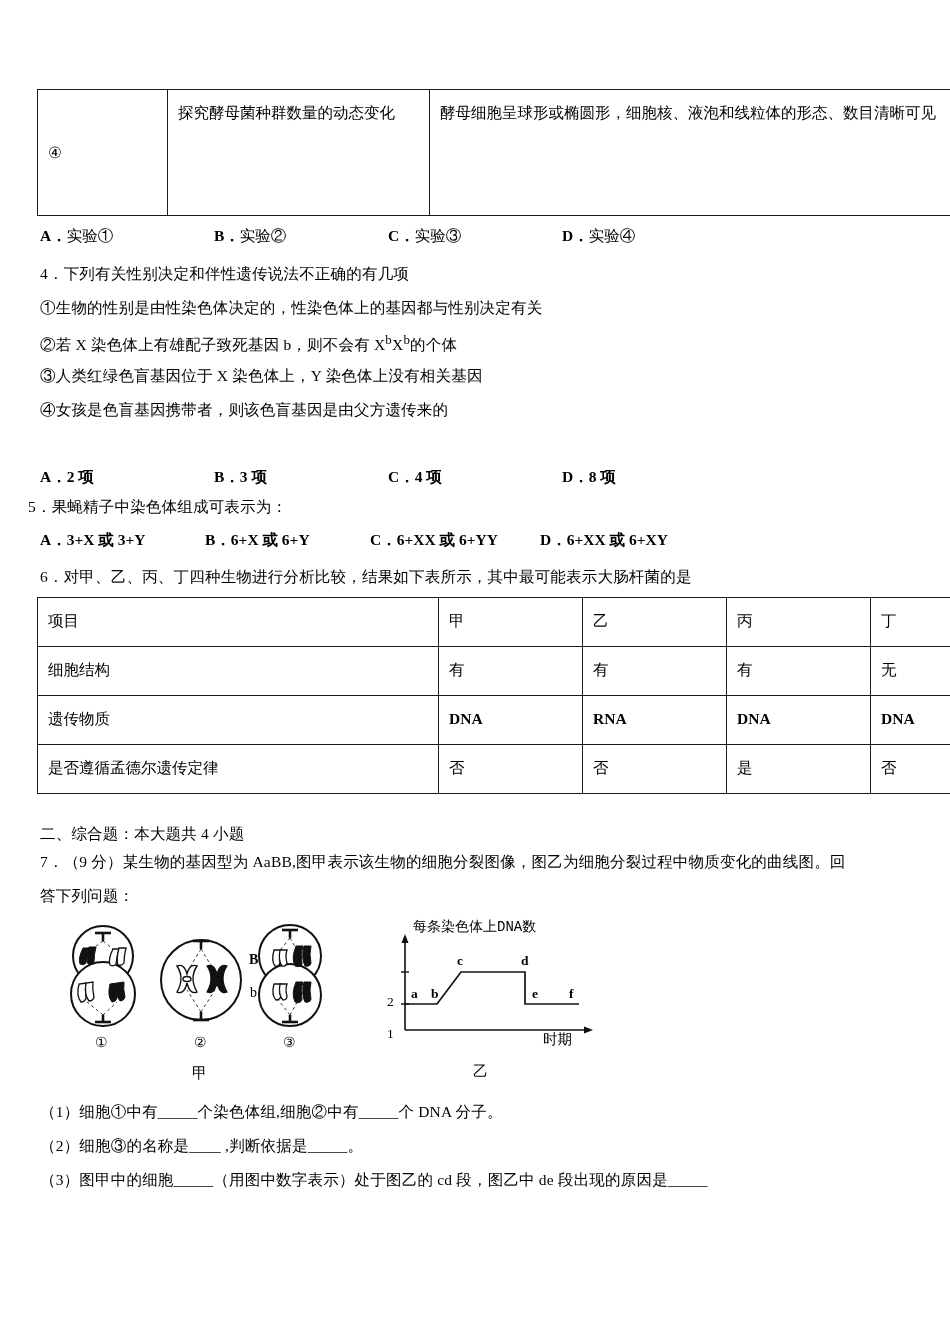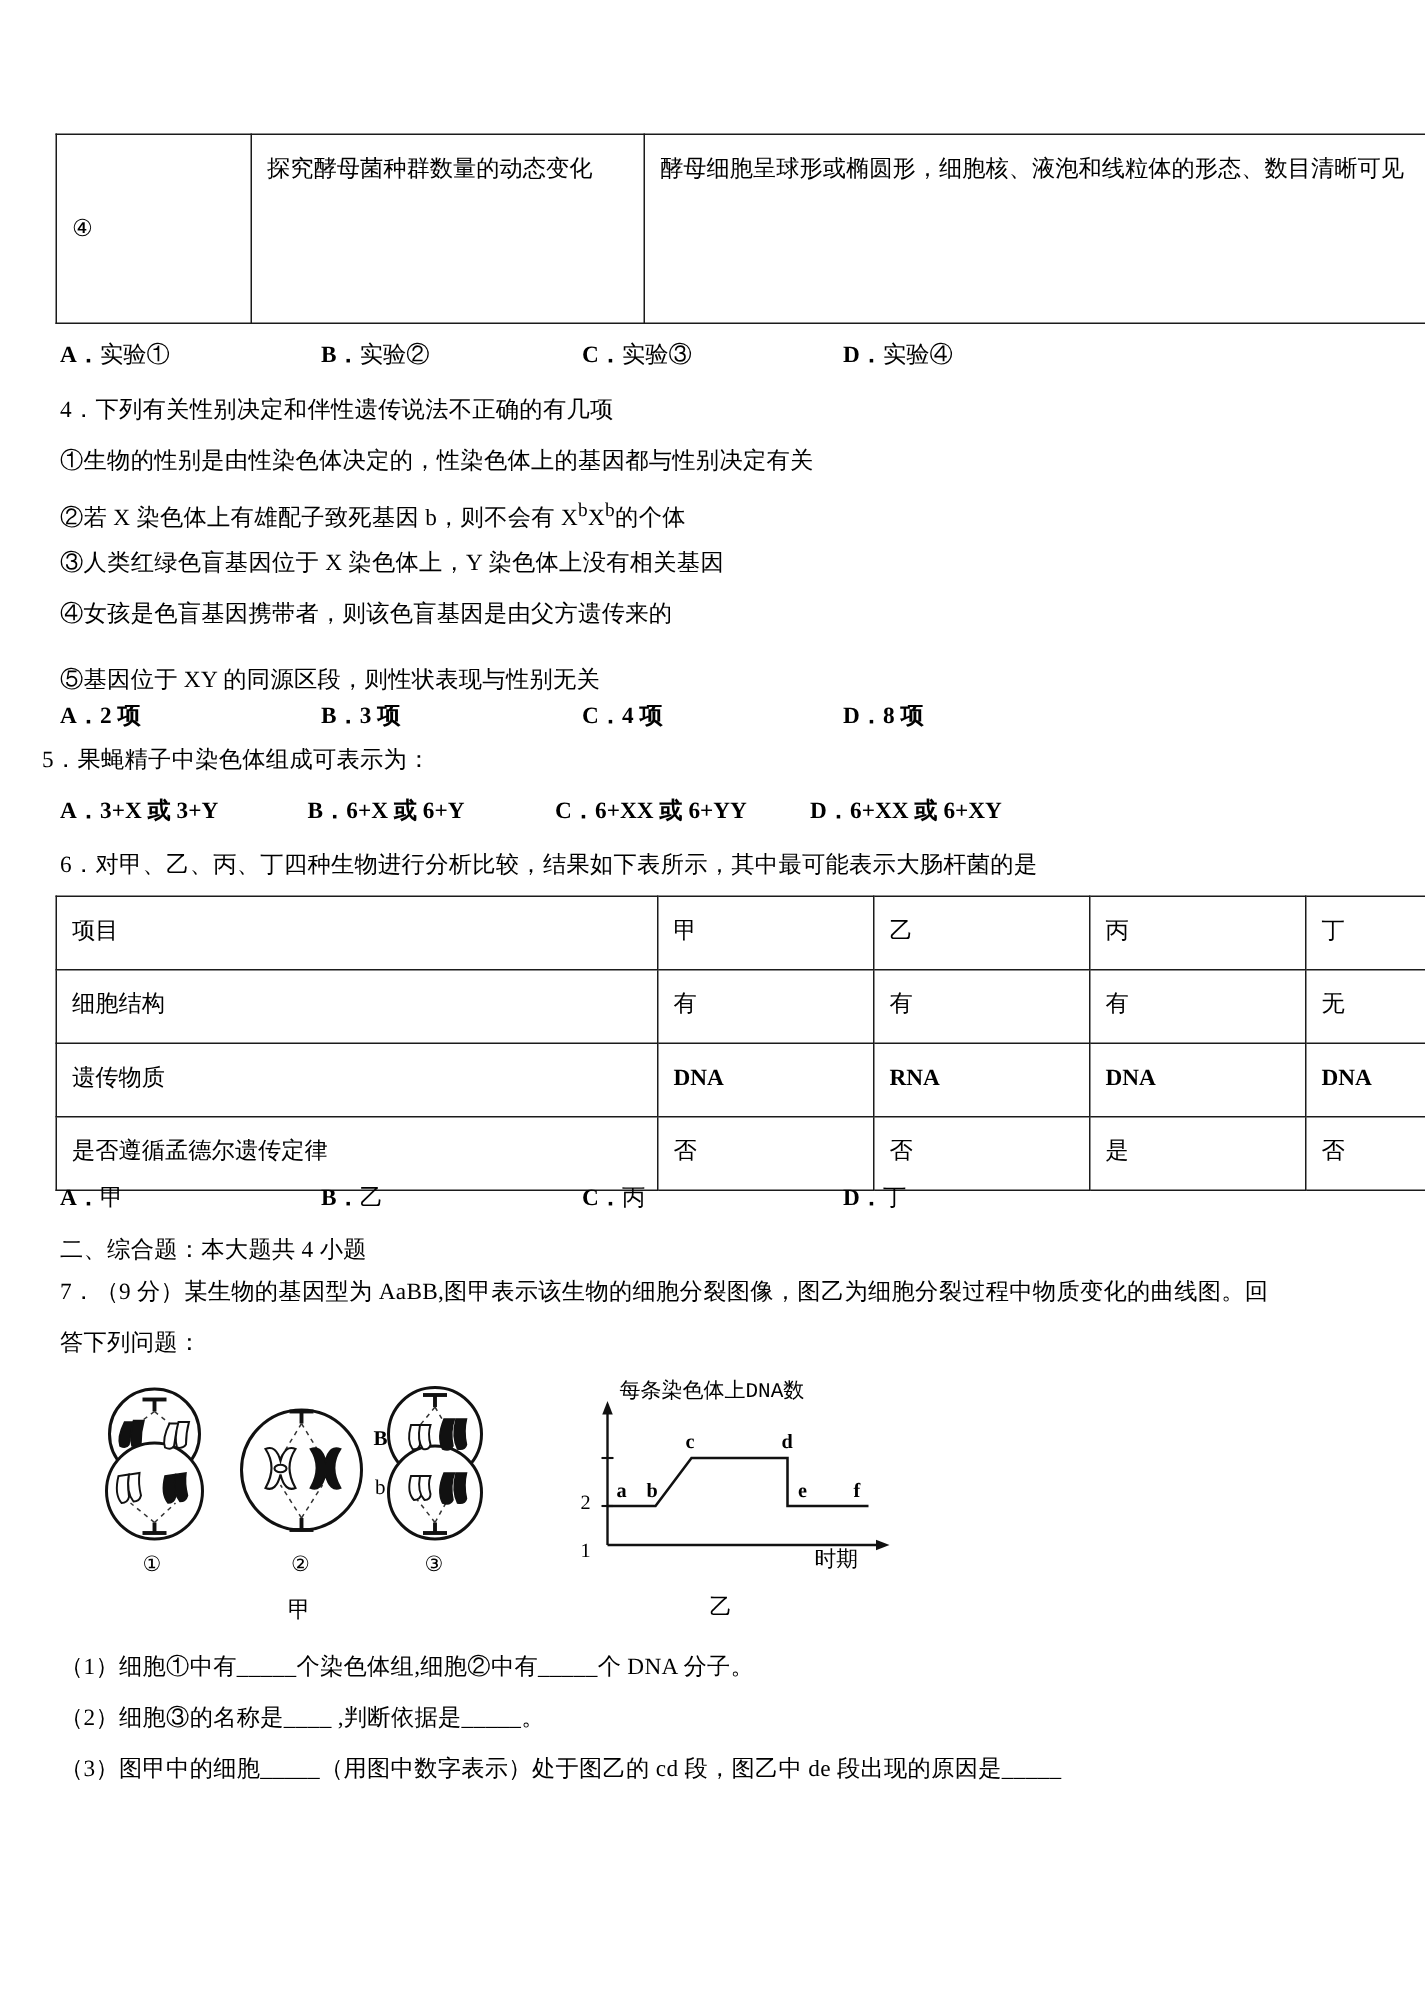--- a/index.html
+++ b/index.html
@@ -106,21 +106,20 @@
     <span class="opt" style="left:214px;"><span class="lbl">B．</span><span>实验②</span></span>
     <span class="opt" style="left:388px;"><span class="lbl">C．</span><span>实验③</span></span>
     <span class="opt" style="left:562px;"><span class="lbl">D．</span><span>实验④</span></span>
   </div>
 
   <div class="txt" style="left:40px; top:262px;">4．下列有关性别决定和伴性遗传说法不正确的有几项</div>
   <div class="txt" style="left:40px; top:330px;">②若 X 染色体上有雄配子致死基因 b，则不会有 X<sup>b</sup>X<sup>b</sup>的个体</div>
   <div class="txt" style="left:40px; top:296px;">①生物的性别是由性染色体决定的，性染色体上的基因都与性别决定有关</div>
   <div class="txt" style="left:40px; top:364px;">③人类红绿色盲基因位于 X 染色体上，Y 染色体上没有相关基因</div>
   <div class="txt" style="left:40px; top:398px;">④女孩是色盲基因携带者，则该色盲基因是由父方遗传来的</div>
-  <div class="txt" style="left:40px; top:442px;">⑤基因位于 XY 的同源区段，则性状表现与性别无关</div>
 
   <div class="optrow" id="q4-options" style="top:467px;">
     <span class="opt bold" style="left:40px;"><span>A．</span><span>2 项</span></span>
     <span class="opt bold" style="left:214px;"><span>B．</span><span>3 项</span></span>
     <span class="opt bold" style="left:388px;"><span>C．</span><span>4 项</span></span>
     <span class="opt bold" style="left:562px;"><span>D．</span><span>8 项</span></span>
   </div>
 
   <div class="txt" style="left:28px; top:495px;text-align:center;">5．果蝇精子中染色体组成可表示为：</div>
   <div class="optrow" id="q5-options" style="top:530px;">
@@ -158,26 +157,20 @@
     <tr>
       <td class="hdr">是否遵循孟德尔遗传定律</td>
       <td class="dcol">否</td>
       <td class="dcol">否</td>
       <td class="dcol">是</td>
       <td class="dcol">否</td>
     </tr>
   </tbody>
     </table>
 
-  <div class="optrow" id="q6-options" style="top:788px;">
-    <span class="opt" style="left:40px;"><span class="lbl">A．</span><span>甲</span></span>
-    <span class="opt" style="left:214px;"><span class="lbl">B．</span><span>乙</span></span>
-    <span class="opt" style="left:388px;"><span class="lbl">C．</span><span>丙</span></span>
-    <span class="opt" style="left:562px;"><span class="lbl">D．</span><span>丁</span></span>
-  </div>
 
   <div class="txt" style="left:40px; top:822px;">二、综合题：本大题共 4 小题</div>
 
   <div class="txt" style="left:40px; top:850px;">7．（9 分）某生物的基因型为 AaBB,图甲表示该生物的细胞分裂图像，图乙为细胞分裂过程中物质变化的曲线图。回</div>
   <div class="txt" style="left:40px; top:884px;">答下列问题：</div>
 
   <div id="figure-area">
 
     <div class="cellfig" style="left:18px; top:0px;">
       <svg width="96" height="108" viewBox="0 0 96 108">

